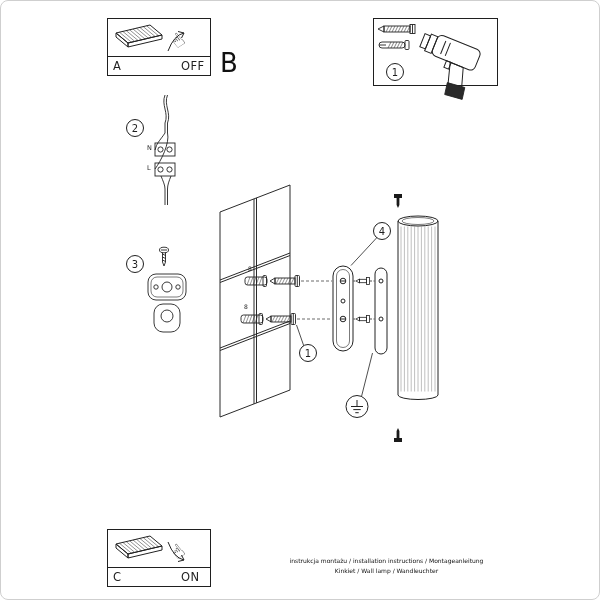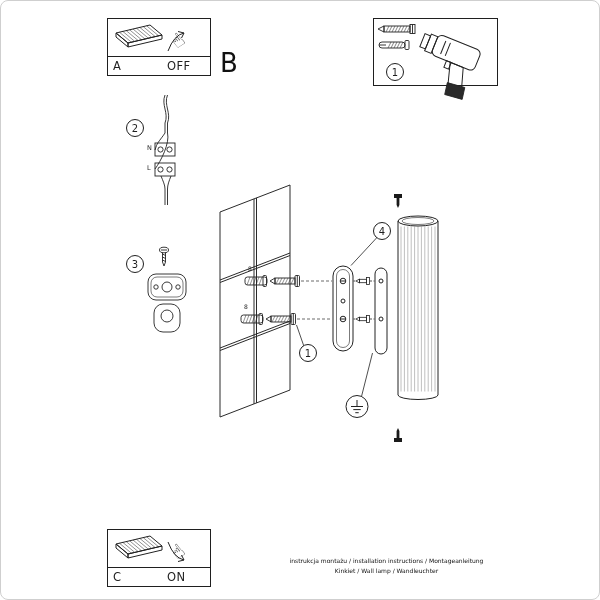--- a/index.html
+++ b/index.html
@@ -5,21 +5,21 @@
   html,body{margin:0;padding:0;background:#fff;}
   .page{position:relative;width:600px;height:600px;background:#fff;box-sizing:border-box;
         border:1px solid #cfcfcf;border-radius:8px;overflow:hidden;
         font-family:"DejaVu Sans","Liberation Sans",sans-serif;color:#1f1f1f;}
   .abs{position:absolute;}
   svg{display:block;overflow:visible;}
   .panel{position:absolute;border:1.2px solid #1f1f1f;background:#fff;box-sizing:border-box;}
   .panel-labels{position:absolute;left:0;right:0;bottom:0;height:18px;border-top:1.2px solid #1f1f1f;
         display:flex;align-items:center;font-size:11.5px;}
   .panel-letter{margin-left:5px;}
-  .panel-state{margin-left:46px;letter-spacing:.5px;}
+  .panel-state{margin-left:60px;letter-spacing:.5px;}
   .circle-num{position:absolute;width:16px;height:16px;border:1.1px solid #1f1f1f;border-radius:50%;
         display:flex;align-items:center;justify-content:center;font-size:10px;background:#fff;z-index:3;}
   .hand{position:absolute;font-size:19px;line-height:1;transform:rotate(-38deg);color:#1f1f1f;}
   .section-letter{position:absolute;font-size:26px;color:#111;}
   .tiny-label{position:absolute;font-size:6px;color:#1f1f1f;z-index:2;}
   .terminal-label{position:absolute;font-size:6.5px;color:#1f1f1f;}
   .footer{position:absolute;left:278px;top:555px;width:215px;text-align:center;
         font-size:6px;line-height:1.65;color:#111;}
 </style>
 </head>

